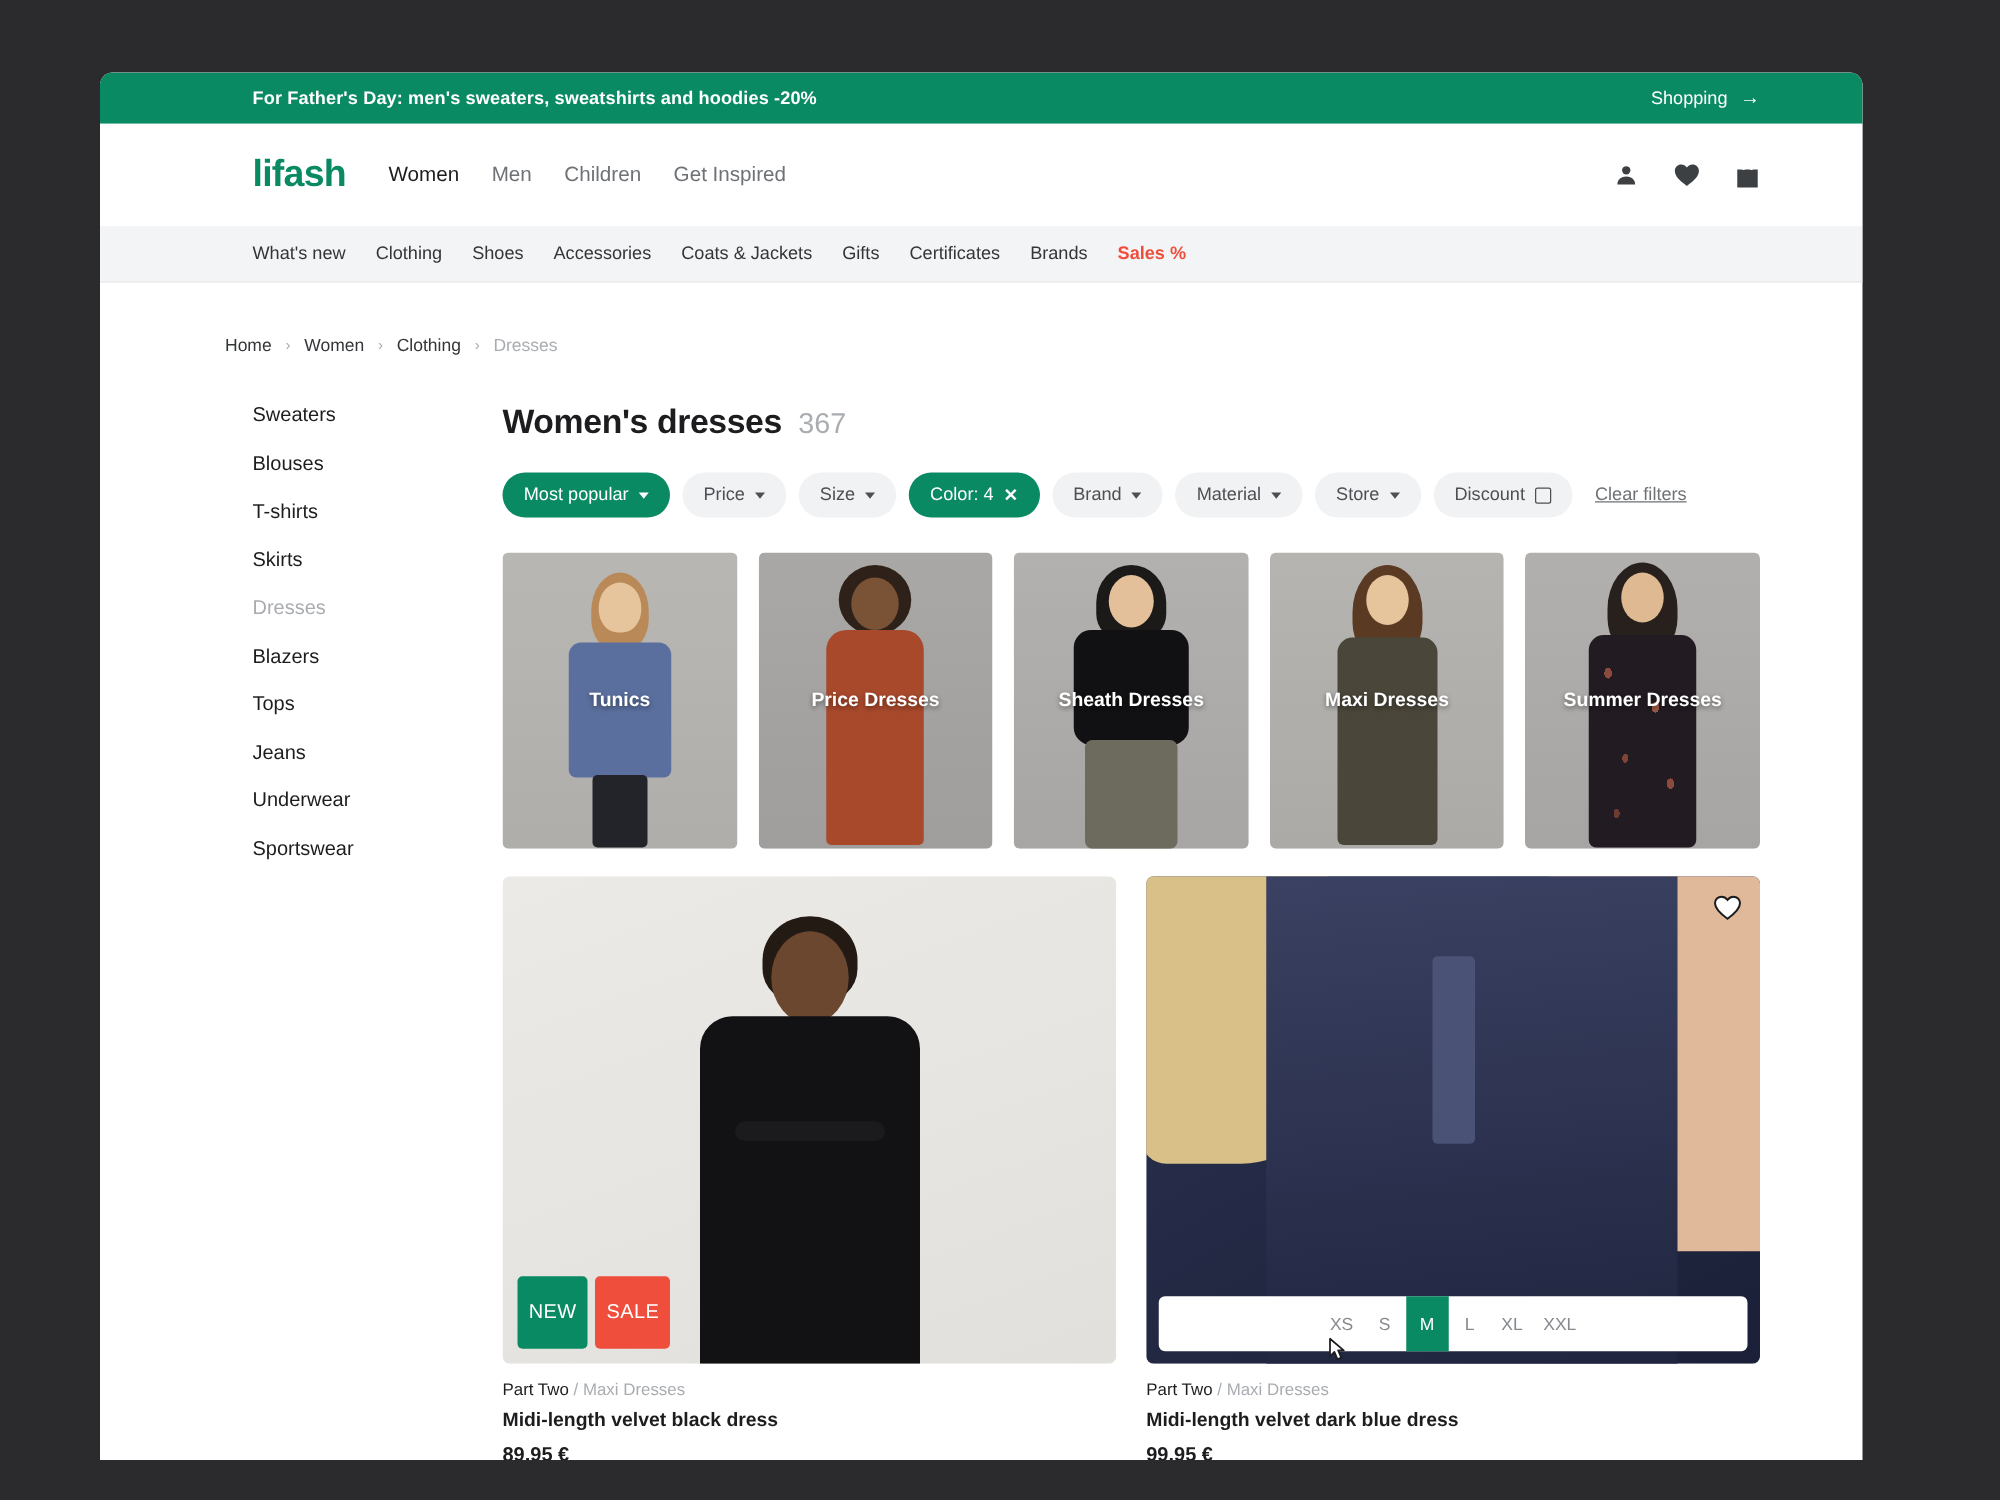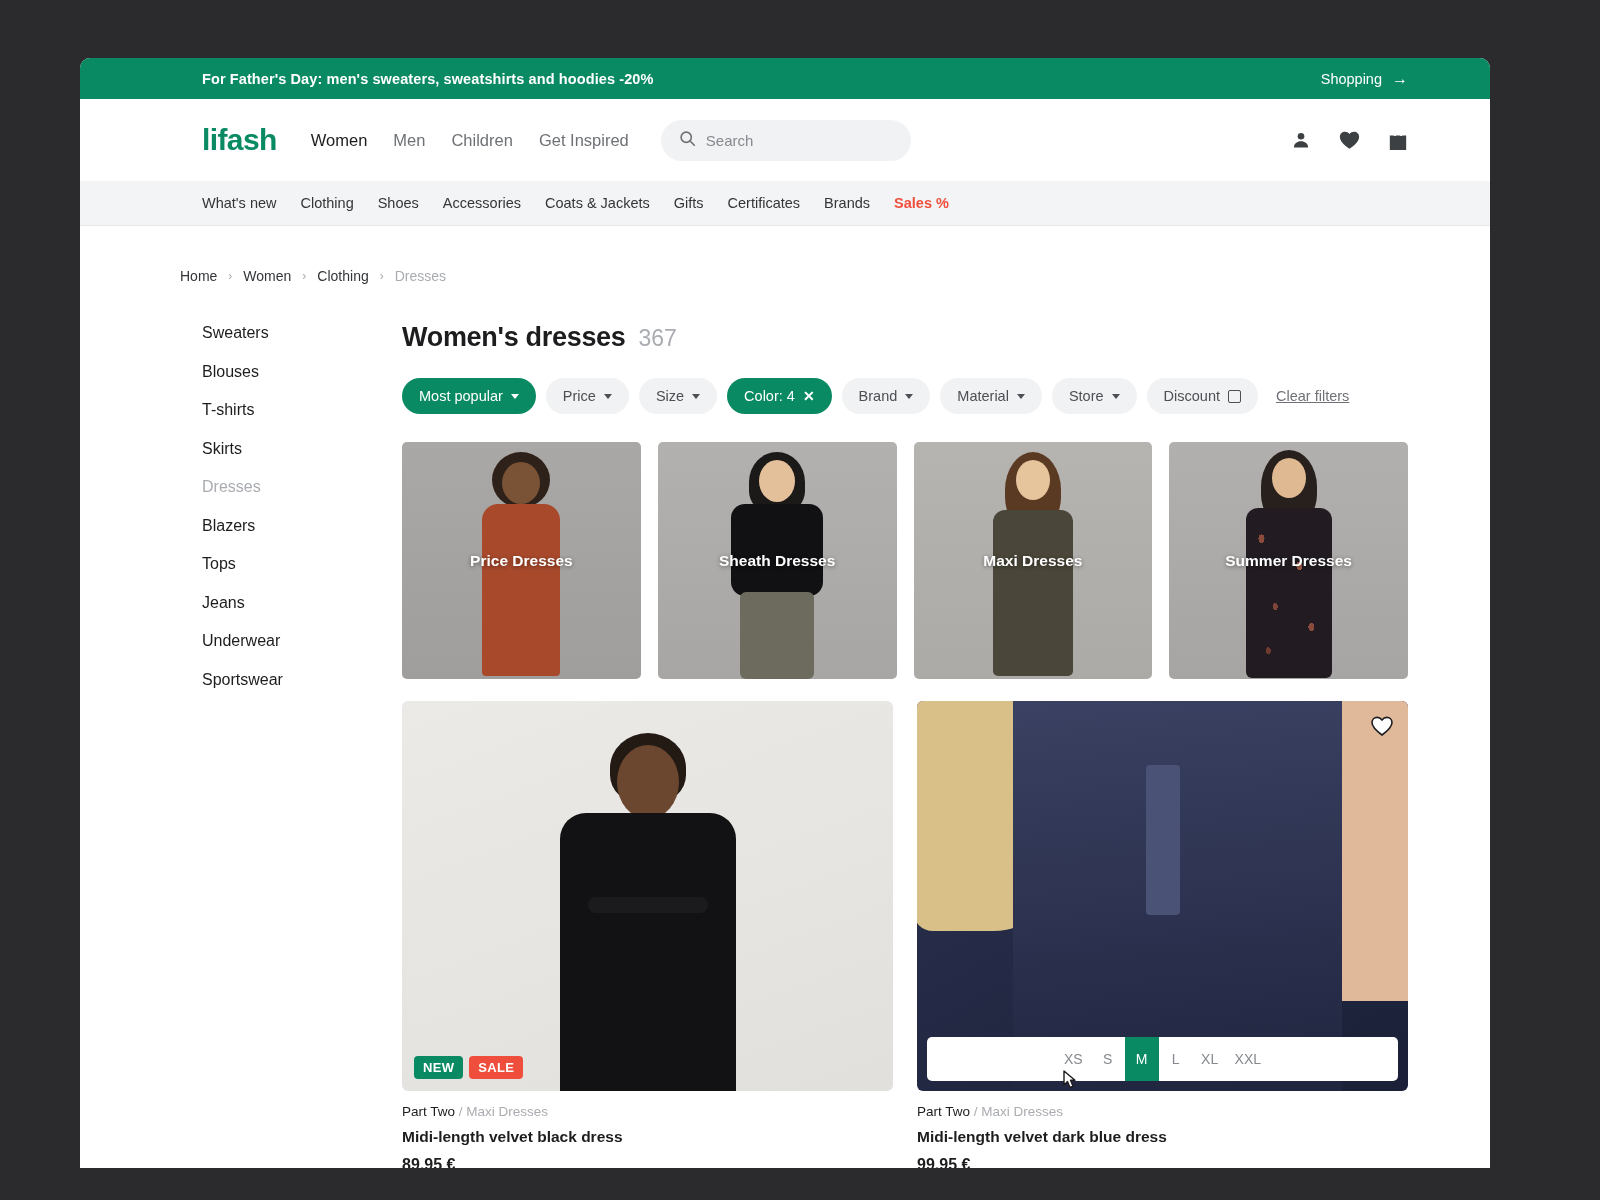--- a/index.html
+++ b/index.html
@@ -191,22 +191,22 @@
 
   
   .products { display: flex; gap: 24px; margin-top: 22px; }
   .product { flex: 1; }
   .p-img {
     position: relative; height: 390px; border-radius: 6px;
     overflow: hidden; cursor: pointer;
   }
   .badges { position: absolute; left: 12px; bottom: 12px; display: flex; gap: 6px; z-index: 4; }
   .badge {
-    font-size: 13px; font-weight: bold; color: #fff;
-    padding: 4px 9px; border-radius: 4px; letter-spacing: .3px;
+    font-size: 16px; font-weight: normal; color: #fff;
+    padding: 20px 9px; border-radius: 4px; letter-spacing: .3px;
   }
   .badge.new { background: #0a8a63; }
   .badge.sale { background: #ef4e3c; }
   .fav {
     position: absolute; right: 14px; top: 14px; z-index: 5; cursor: pointer;
   }
   .sizebar {
     position: absolute; left: 10px; right: 10px; bottom: 10px; z-index: 4;
     height: 44px; background: #fff; border-radius: 5px;
     display: flex; align-items: stretch; justify-content: center;
@@ -263,29 +263,20 @@
     </div>
   </div>
 
   <div class="header">
     <div class="logo">lifash</div>
     <div class="mainnav">
       <a class="active">Women</a>
       <a>Men</a>
       <a>Children</a>
       <a>Get Inspired</a>
-    </div>
-    <div class="searchbox">
-      <span>
-        <svg width="17" height="17" viewBox="0 0 20 20" fill="none" stroke="#6e7175" stroke-width="1.9">
-          <circle cx="8.5" cy="8.5" r="6"></circle>
-            <line x1="13" y1="13" x2="18" y2="18" stroke-linecap="round"></line>
-        </svg>
-      </span>
-      <input placeholder="Search" style="">
     </div>
     <div class="header-icons">
       <span class="ic">
         <svg width="20" height="20" viewBox="0 0 24 24" fill="#3d4043">
           <circle cx="12" cy="7.5" r="4"></circle>
             <path d="M3.5 21c0-4.7 3.8-7.5 8.5-7.5s8.5 2.8 8.5 7.5z"></path>
         </svg>
       </span>
       <span class="ic">
         <svg width="21" height="20" viewBox="0 0 24 22" fill="#3d4043">
@@ -375,20 +366,29 @@
           <span class="caret"></span>
         </div>
         <div class="chip">
           <span>Discount</span>
           <span class="checkbox-sq"></span>
         </div>
         <span class="clear-link">Clear filters</span>
       </div>
 
       <div class="tiles">
+        <div class="tile t1">
+          <div class="bg">
+            <div class="fig hair" style="position:absolute"></div>
+            <div class="fig head" style="position:absolute"></div>
+            <div class="fig dress" style="position:absolute"></div>
+            <div class="fig legs" style="position:absolute"></div>
+          </div>
+          <div class="tile-label">Tunics</div>
+        </div>
         <div class="tile t2">
           <div class="bg">
             <div class="hair"></div>
               <div class="head"></div>
               <div class="dress"></div>
           </div>
           <div class="tile-label">Price Dresses</div>
         </div>
         <div class="tile t3">
           <div class="bg">

